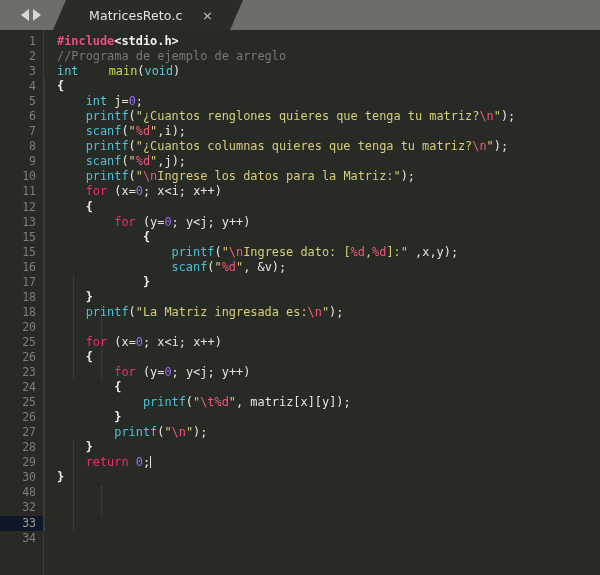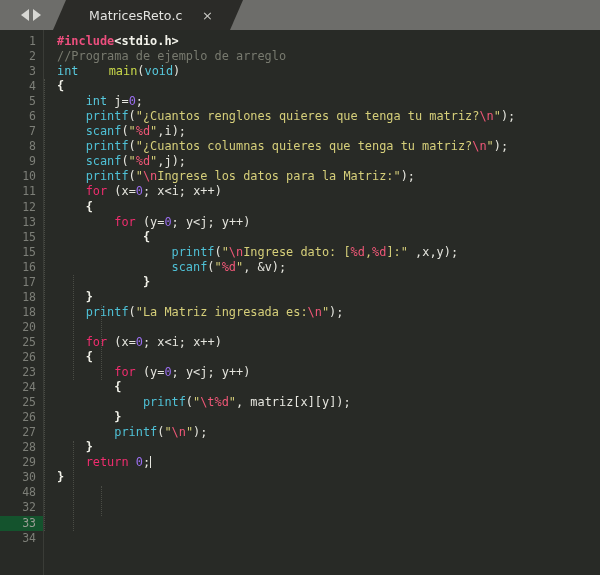--- a/index.html
+++ b/index.html
@@ -116,21 +116,21 @@
     height: 15.05px;
     line-height: 15.05px;
     text-align: right;
     padding-right: 8px;
     color: #7d7f78;
     font-family: "DejaVu Sans Mono", monospace;
     font-size: 11.5px;
     box-sizing: border-box;
   }
   .lnum.active {
-    background: #14532d;
+    background: #0f172a;
     color: #9b9d95;
   }
 
   .code {
     position: relative;
     flex: 1 1 auto;
     padding-top: 4px;
     padding-left: 13px;
     box-sizing: border-box;
     overflow: hidden;

